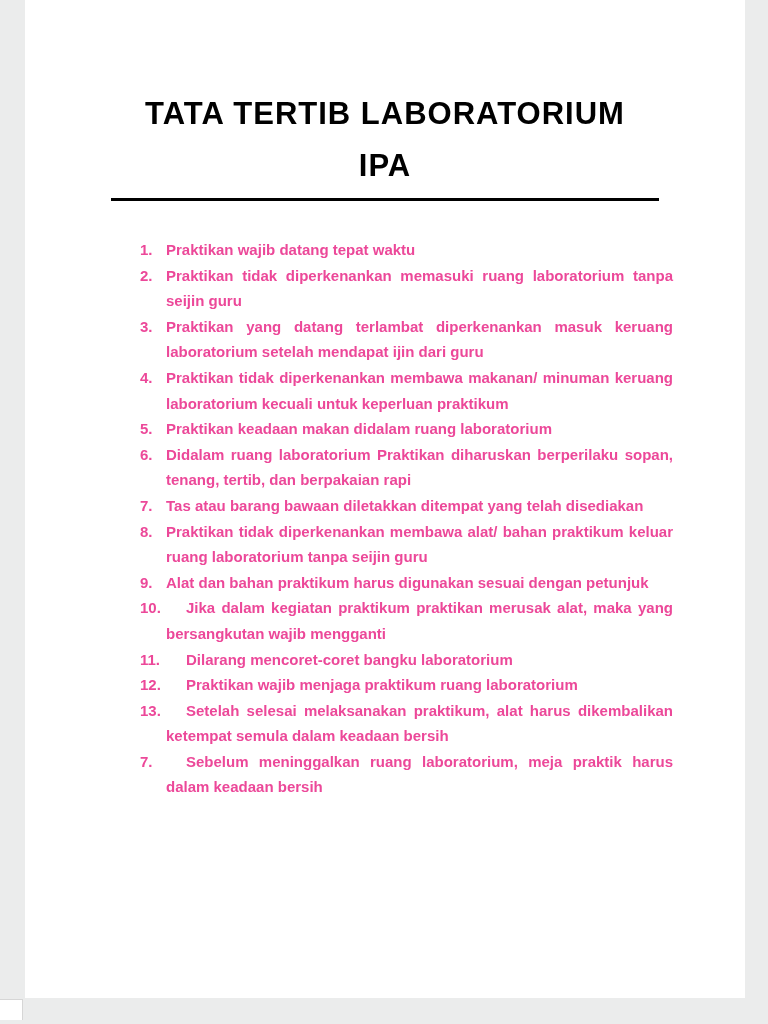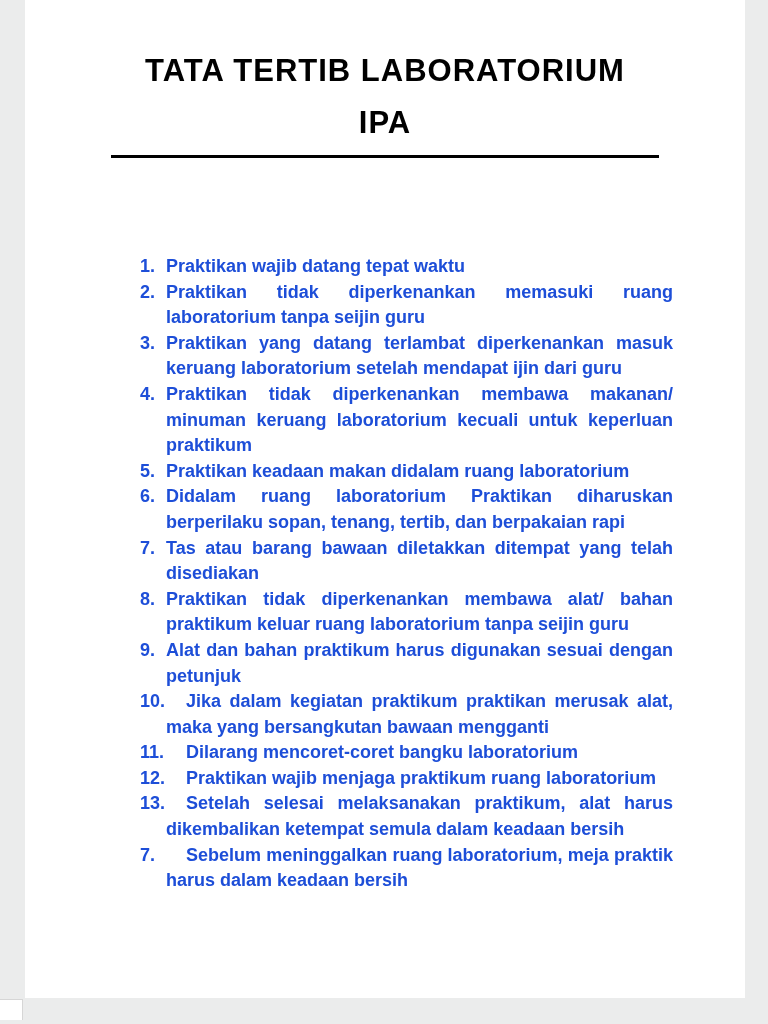--- a/index.html
+++ b/index.html
@@ -19,42 +19,42 @@
     position: absolute;
     left: 25px;
     top: 0;
     width: 720px;
     height: 998px;
     background: #ffffff;
     color: #000000;
   }
   .title-block {
     text-align: center;
-    padding-top: 45px;
+    padding-top: 88px;
   }
   .title-line {
     font-size: 31px;
     font-weight: 800;
     line-height: 52px;
     letter-spacing: 1px;
     color: #000000;
   }
   .title-underline {
     width: 548px;
     height: 3px;
     background: #000000;
     margin: 6px auto 0 auto;
   }
   .rules {
-    margin: 96px 72px 0 115px;
-    font-size: 18px;
+    margin: 36px 72px 0 115px;
+    font-size: 15px;
     font-weight: 700;
     line-height: 25.6px;
     text-align: justify;
-    color: #1d4ed8;
+    color: #ec4899;
   }
   .rule {
     padding-left: 26px;
     text-indent: -26px;
     margin: 0;
   }
   .rule .num {
     display: inline-block;
     width: 26px;
     text-indent: 0;
@@ -88,21 +88,21 @@
     <div class="rules">
       <p class="rule"><span class="num">1.</span><span>Praktikan wajib datang tepat waktu</span></p>
       <p class="rule"><span class="num">2.</span><span>Praktikan tidak diperkenankan memasuki ruang laboratorium tanpa seijin guru</span></p>
       <p class="rule"><span class="num">3.</span><span>Praktikan yang datang terlambat diperkenankan masuk keruang laboratorium setelah mendapat ijin dari guru</span></p>
       <p class="rule"><span class="num">4.</span><span>Praktikan tidak diperkenankan membawa makanan/ minuman keruang laboratorium kecuali untuk keperluan praktikum</span></p>
       <p class="rule"><span class="num">5.</span><span>Praktikan keadaan makan didalam ruang laboratorium</span></p>
       <p class="rule"><span class="num">6.</span><span>Didalam ruang laboratorium Praktikan diharuskan berperilaku sopan, tenang, tertib, dan berpakaian rapi</span></p>
       <p class="rule"><span class="num">7.</span><span>Tas atau barang bawaan diletakkan ditempat yang telah disediakan</span></p>
       <p class="rule"><span class="num">8.</span><span>Praktikan tidak diperkenankan membawa alat/ bahan praktikum keluar ruang laboratorium tanpa seijin guru</span></p>
       <p class="rule"><span class="num">9.</span><span>Alat dan bahan praktikum harus digunakan sesuai dengan petunjuk</span></p>
-      <p class="rule wide"><span class="num">10.</span><span>Jika dalam kegiatan praktikum praktikan merusak alat, maka yang bersangkutan bawaan mengganti</span></p>
+      <p class="rule wide"><span class="num">10.</span><span>Jika dalam kegiatan praktikum praktikan merusak alat, maka yang bersangkutan wajib mengganti</span></p>
       <p class="rule wide"><span class="num">11.</span><span>Dilarang mencoret-coret bangku laboratorium</span></p>
       <p class="rule wide"><span class="num">12.</span><span>Praktikan wajib menjaga praktikum ruang laboratorium</span></p>
       <p class="rule wide"><span class="num">13.</span><span>Setelah selesai melaksanakan praktikum, alat harus dikembalikan ketempat semula dalam keadaan bersih</span></p>
       <p class="rule wide"><span class="num">7.</span><span>Sebelum meninggalkan ruang laboratorium, meja praktik harus dalam keadaan bersih</span></p>
     </div>
 
   </div>
   <div class="corner-artifact"></div>
 </div>
 

